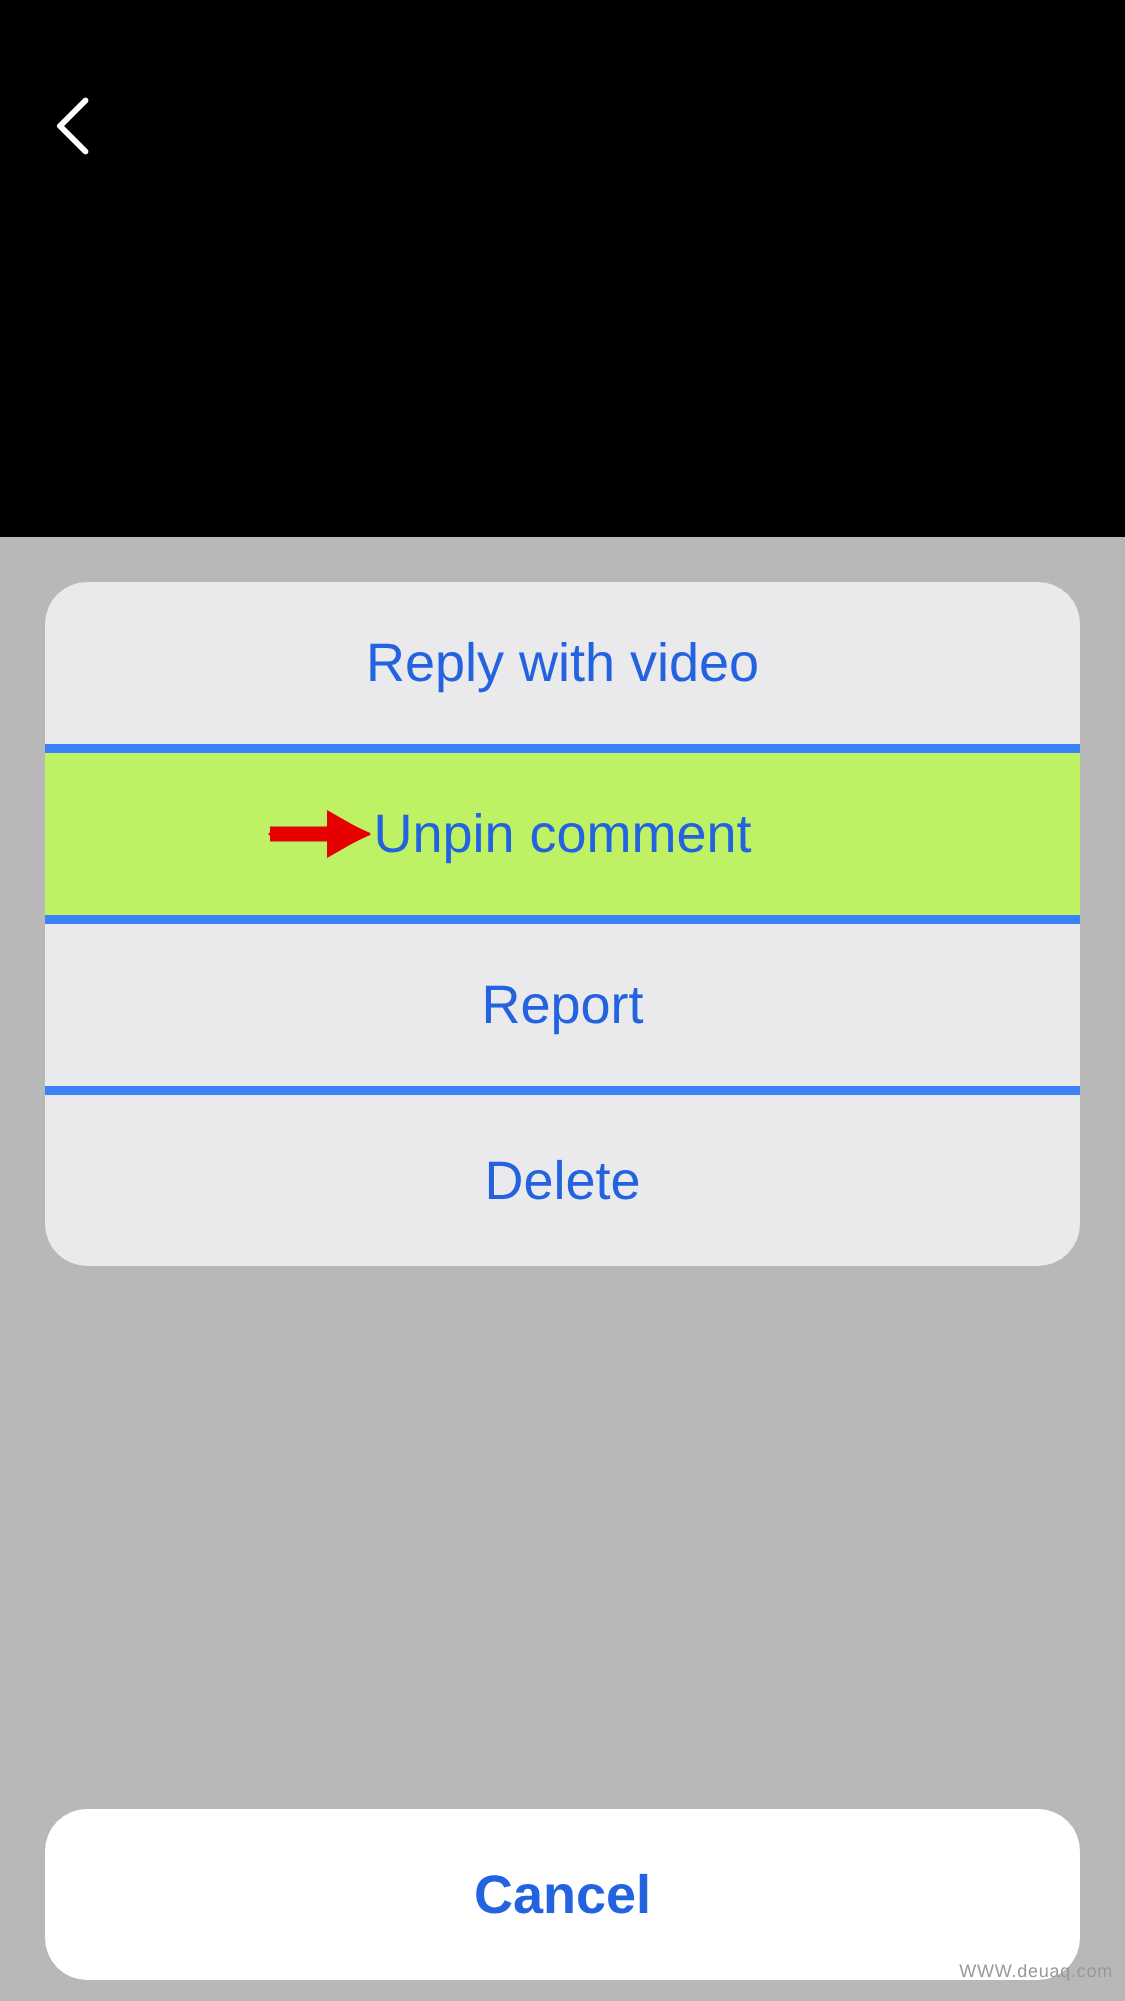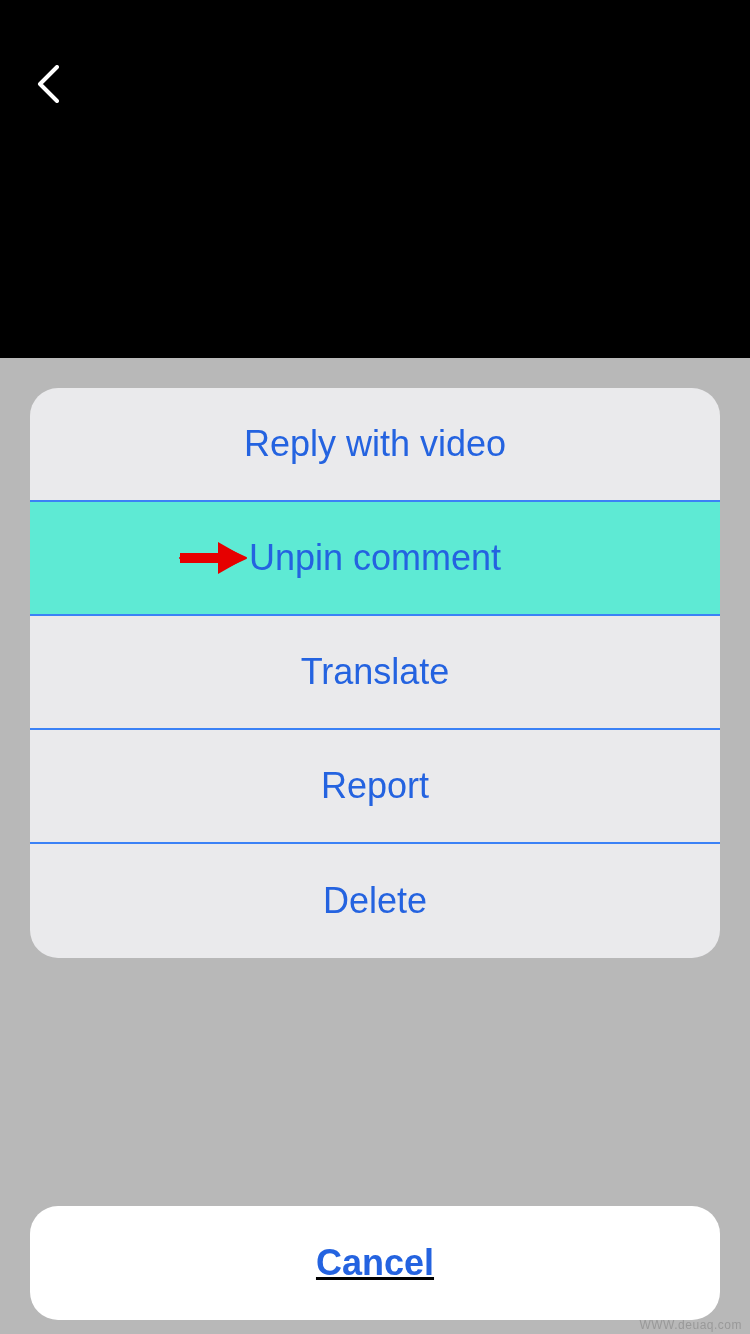--- a/index.html
+++ b/index.html
@@ -46,28 +46,28 @@
       background: #eaeaec;
       border-radius: 28px;
       overflow: hidden;
     }
     .action-row {
       position: relative;
       height: 114px;
       display: flex;
       align-items: center;
       justify-content: center;
-      border-bottom: 2px solid #3b82f6;
+      border-bottom: 6px solid #3b82f6;
       cursor: pointer;
     }
     .action-row:last-child {
       border-bottom: none;
     }
     .action-row.highlighted {
-      background: #5eead4;
+      background: #bef264;
     }
     .action-label {
       font-size: 36px;
       color: #2463e0;
       font-weight: 400;
     }
     .red-arrow {
       position: absolute;
       left: 148px;
       top: 50%;
@@ -81,30 +81,29 @@
       left: 30px;
       right: 30px;
       bottom: 14px;
       top: 1206px;
       background: #fff;
       border-radius: 28px;
       display: flex;
       align-items: center;
       justify-content: center;
       cursor: pointer;
-      text-decoration: underline;
     }
     .cancel-label {
       font-size: 36px;
       color: #2463e0;
       font-weight: 600;
     }
     .watermark {
       position: absolute;
-      bottom: 2px;
+      bottom: 13px;
       right: 8px;
       font-size: 12px;
       color: #999;
       letter-spacing: 0.5px;
     }
   </style>
 </head>
 <body>
 
 <div class="back-button">
@@ -121,23 +120,20 @@
   </div>
   <div class="action-row highlighted">
     <svg class="red-arrow" viewBox="0 0 70 40">
       <path d="M 2 20 L 42 20 L 42 8 L 68 20 L 42 32 L 42 20 Z" fill="#e60000" stroke="#e60000" stroke-width="2" stroke-linejoin="round"></path>
       <rect x="2" y="15" width="42" height="10" fill="#e60000"></rect>
       <path d="M 40 4 L 68 20 L 40 36 Z" fill="#e60000"></path>
     </svg>
     <span class="action-label">Unpin comment</span>
   </div>
   <div class="action-row">
-    <span class="action-label">Translate</span>
-  </div>
-  <div class="action-row">
     <span class="action-label">Report</span>
   </div>
   <div class="action-row">
     <span class="action-label">Delete</span>
   </div>
 </div>
 
 <div class="cancel-button">
   <span class="cancel-label">Cancel</span>
 </div>

